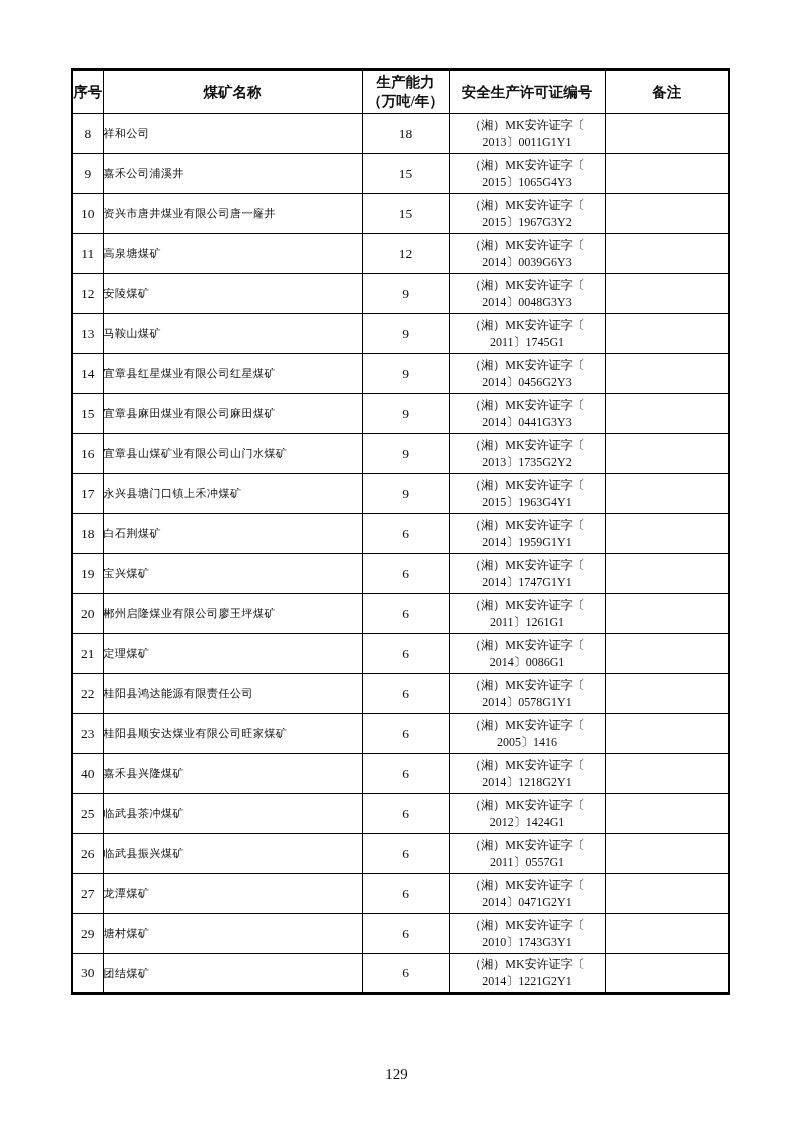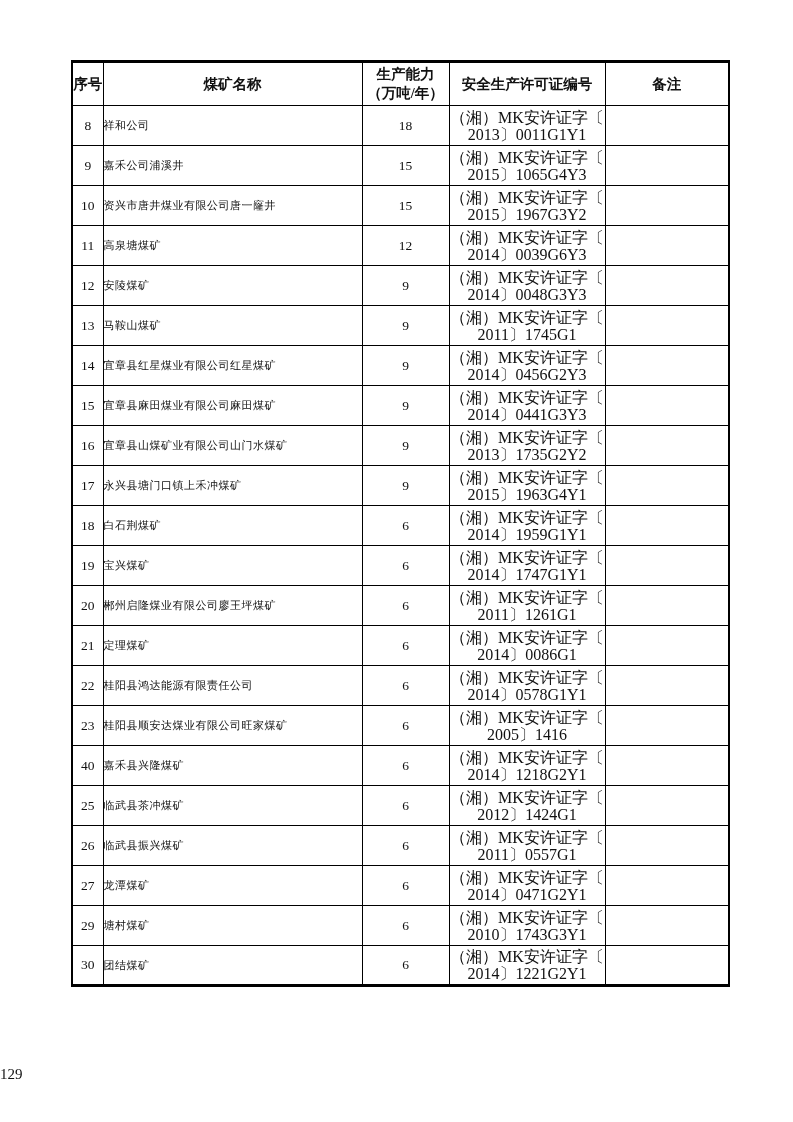--- a/index.html
+++ b/index.html
@@ -13,21 +13,21 @@
     height: 1122px;
     margin: 0 auto;
     background: #ffffff;
     font-family: "Liberation Serif", "DejaVu Serif", serif;
     color: #111111;
     overflow: hidden;
   }
   table.doc-table {
     position: absolute;
     left: 71px;
-    top: 60px;
+    top: 68px;
     width: 657px;
     border-collapse: collapse;
     table-layout: fixed;
     border: 2px solid #000000;
     border-top-width: 3px;
     border-bottom-width: 3px;
   }
   table.doc-table col.c-no      { width: 31px; }
   table.doc-table col.c-name    { width: 259px; }
   table.doc-table col.c-cap     { width: 87px; }
@@ -63,33 +63,34 @@
     padding-left: 6px;
     font-size: 11px;
     letter-spacing: 0.5px;
   }
   td.cell-cap {
     text-align: center;
     font-size: 13.5px;
   }
   td.cell-lic {
     text-align: center;
-    font-size: 16px;
+    font-size: 12px;
     line-height: 17px;
     margin-top: 42px;
   }
   td.cell-lic span { display: block; }
   td.cell-remark { }
   th .hdr-line { display: block; }
 
   .page-number {
     position: absolute;
     left: 0;
     right: 0;
     top: 1066px;
+    text-align: center;
     font-size: 15px;
     color: #111111;
     font-family: "Liberation Serif", "DejaVu Serif", serif;
   }
 </style>
 </head>
 <body>
 
 <div class="page">
 

